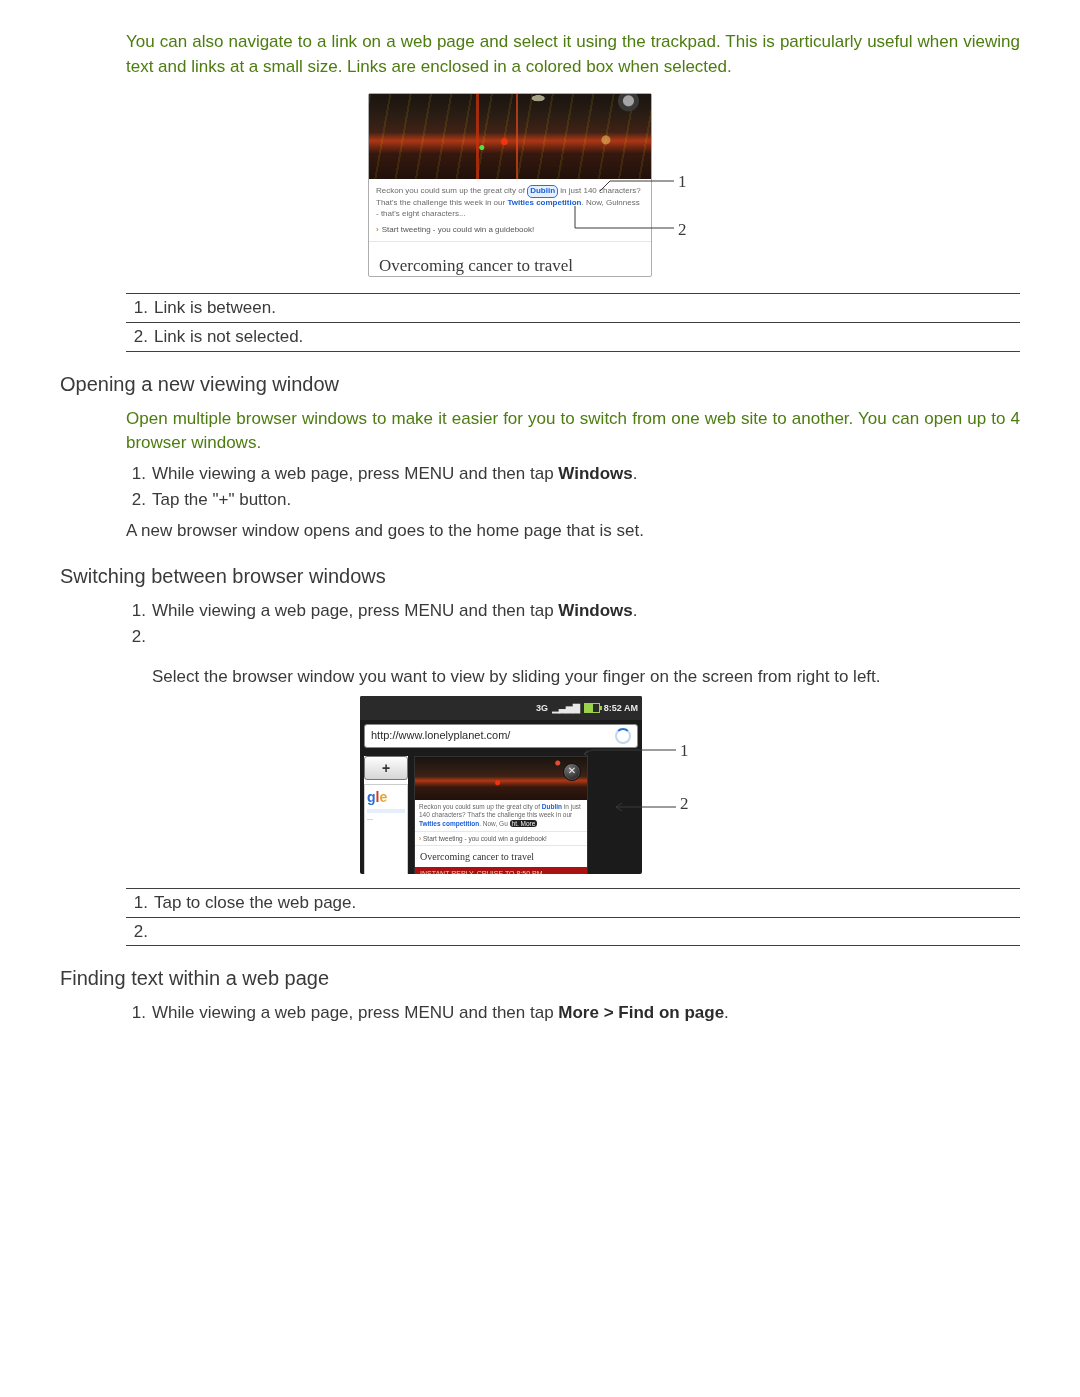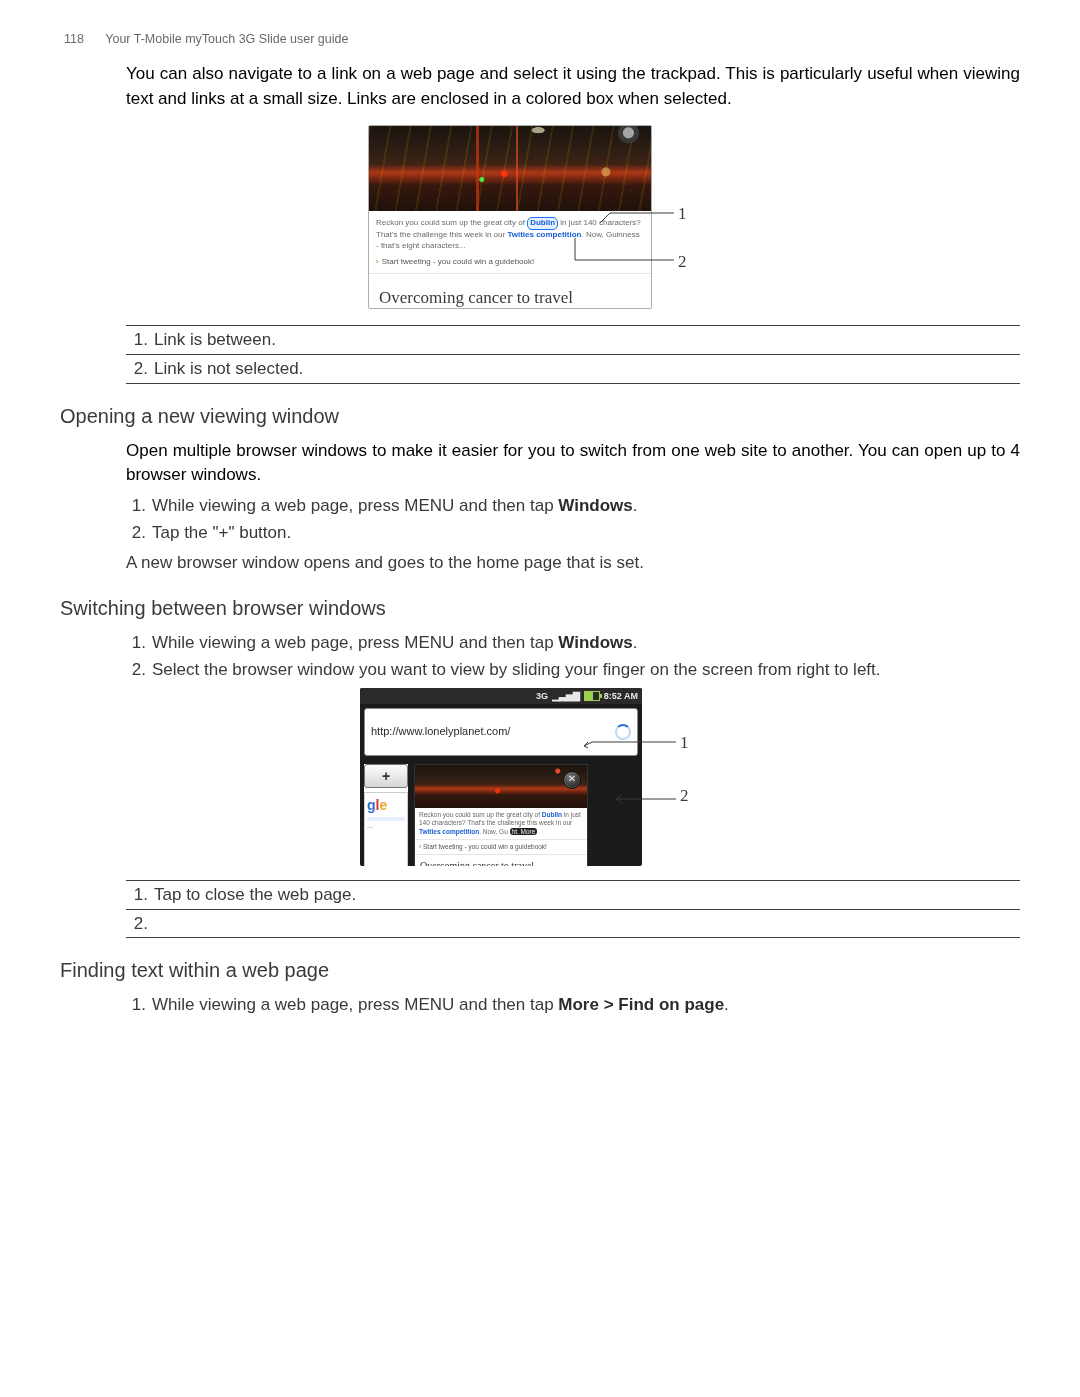--- a/index.html
+++ b/index.html
@@ -27,21 +27,21 @@
     display: inline-block;
     width: 38px;
   }
   .content {
     margin-left: 66px;
   }
   .body-justify {
     text-align: justify;
     text-align-last: left;
     margin: 0 0 14px 0;
-    color: #000000;
+    color: #4d7c0f;
   } 
   .fig-wrap {
     margin: 6px 0 8px 0;
     position: relative;
     height: 190px;
   }
   .fig1 {
     position: absolute;
     left: 242px;
     top: 0;
@@ -146,21 +146,21 @@
   .phone {
     position: absolute;
     left: 234px; top: 0;
     width: 282px; height: 178px;
     background: #1b1b1b;
     border-radius: 2px;
     overflow: hidden;
     font-size: 11px;
   }
   .phone .statusbar {
-    height: 16px;
+    height: 24px;
     background: #2a2a2a;
     color: #e8e8e8;
     font-size: 9px;
     display: flex;
     justify-content: flex-end;
     align-items: center;
     padding: 0 4px;
     gap: 4px;
     font-weight: 600;
   }
@@ -170,21 +170,21 @@
   }
   .phone .statusbar .batt::after { content:""; position:absolute; right:-3px; top:2px; width:2px; height:4px; background:#9ad24a;}
   .urlbar {
     margin: 4px;
     height: 22px;
     background: #fff;
     border: 1px solid #8a8a8a;
     border-radius: 3px;
     display: flex;
     align-items: center;
-    padding: 12px 6px;
+    padding: 0 6px;
     color: #2a2a2a;
     font-size: 11px;
     justify-content: space-between;
   }
   .urlbar .spinner {
     width: 12px; height: 12px; border-radius: 50%;
     border: 2px solid #c1d8f0; border-top-color:#2d73d2;
   }
   .thumbs {
     display: flex;
@@ -261,24 +261,20 @@
     border:1px solid #111;
     color:#eee; font-size:10px; line-height:14px; text-align:center;
     box-shadow: 0 0 0 1px rgba(255,255,255,.15) inset;
   }
 </style>
 </head>
 <body>
 
 <div class="page">
 
-  <div class="page-header">
-    <span class="num">118</span>
-    <span>Your T-Mobile myTouch 3G Slide user guide</span>
-  </div>
 
   <div class="content">
 
     <p class="body-justify">You can also navigate to a link on a web page and select it using the trackpad. This is particularly useful when viewing text and links at a small size. Links are enclosed in a colored box when selected.</p>
 
     <div class="fig-wrap">
       <div class="fig1">
         <div class="photo"></div>
         <div class="snippet">
           <span>Reckon you could sum up the great city of </span><span class="hl-box">Dublin</span><span> in just 140 characters? That's the challenge this week in our </span><span class="hl">Twities competition</span><span>. Now, Guinness - that's eight characters...</span>
@@ -327,21 +323,21 @@
 
     <h2 class="h2">Switching between browser windows</h2>
     <div class="ol-step">
       <span class="n">1.</span>
       <span class="t">
         <span>While viewing a web page, press MENU and then tap </span><span class="bold">Windows</span><span>.</span>
       </span>
     </div>
     <div class="ol-step">
       <span class="n">2.</span>
-      <span class="t" style="text-align:justify;">Select the browser window you want to view by sliding your finger on the screen from right to left.</span>
+      <span class="t" style="text-align:justify;margin-top:40px;">Select the browser window you want to view by sliding your finger on the screen from right to left.</span>
     </div>
 
     <div class="fig2-wrap">
       <div class="phone">
         <div class="statusbar">
           <span>3G</span>
           <span>▁▃▅▇</span>
           <span class="batt"></span>
           <span>8:52 AM</span>
         </div>

